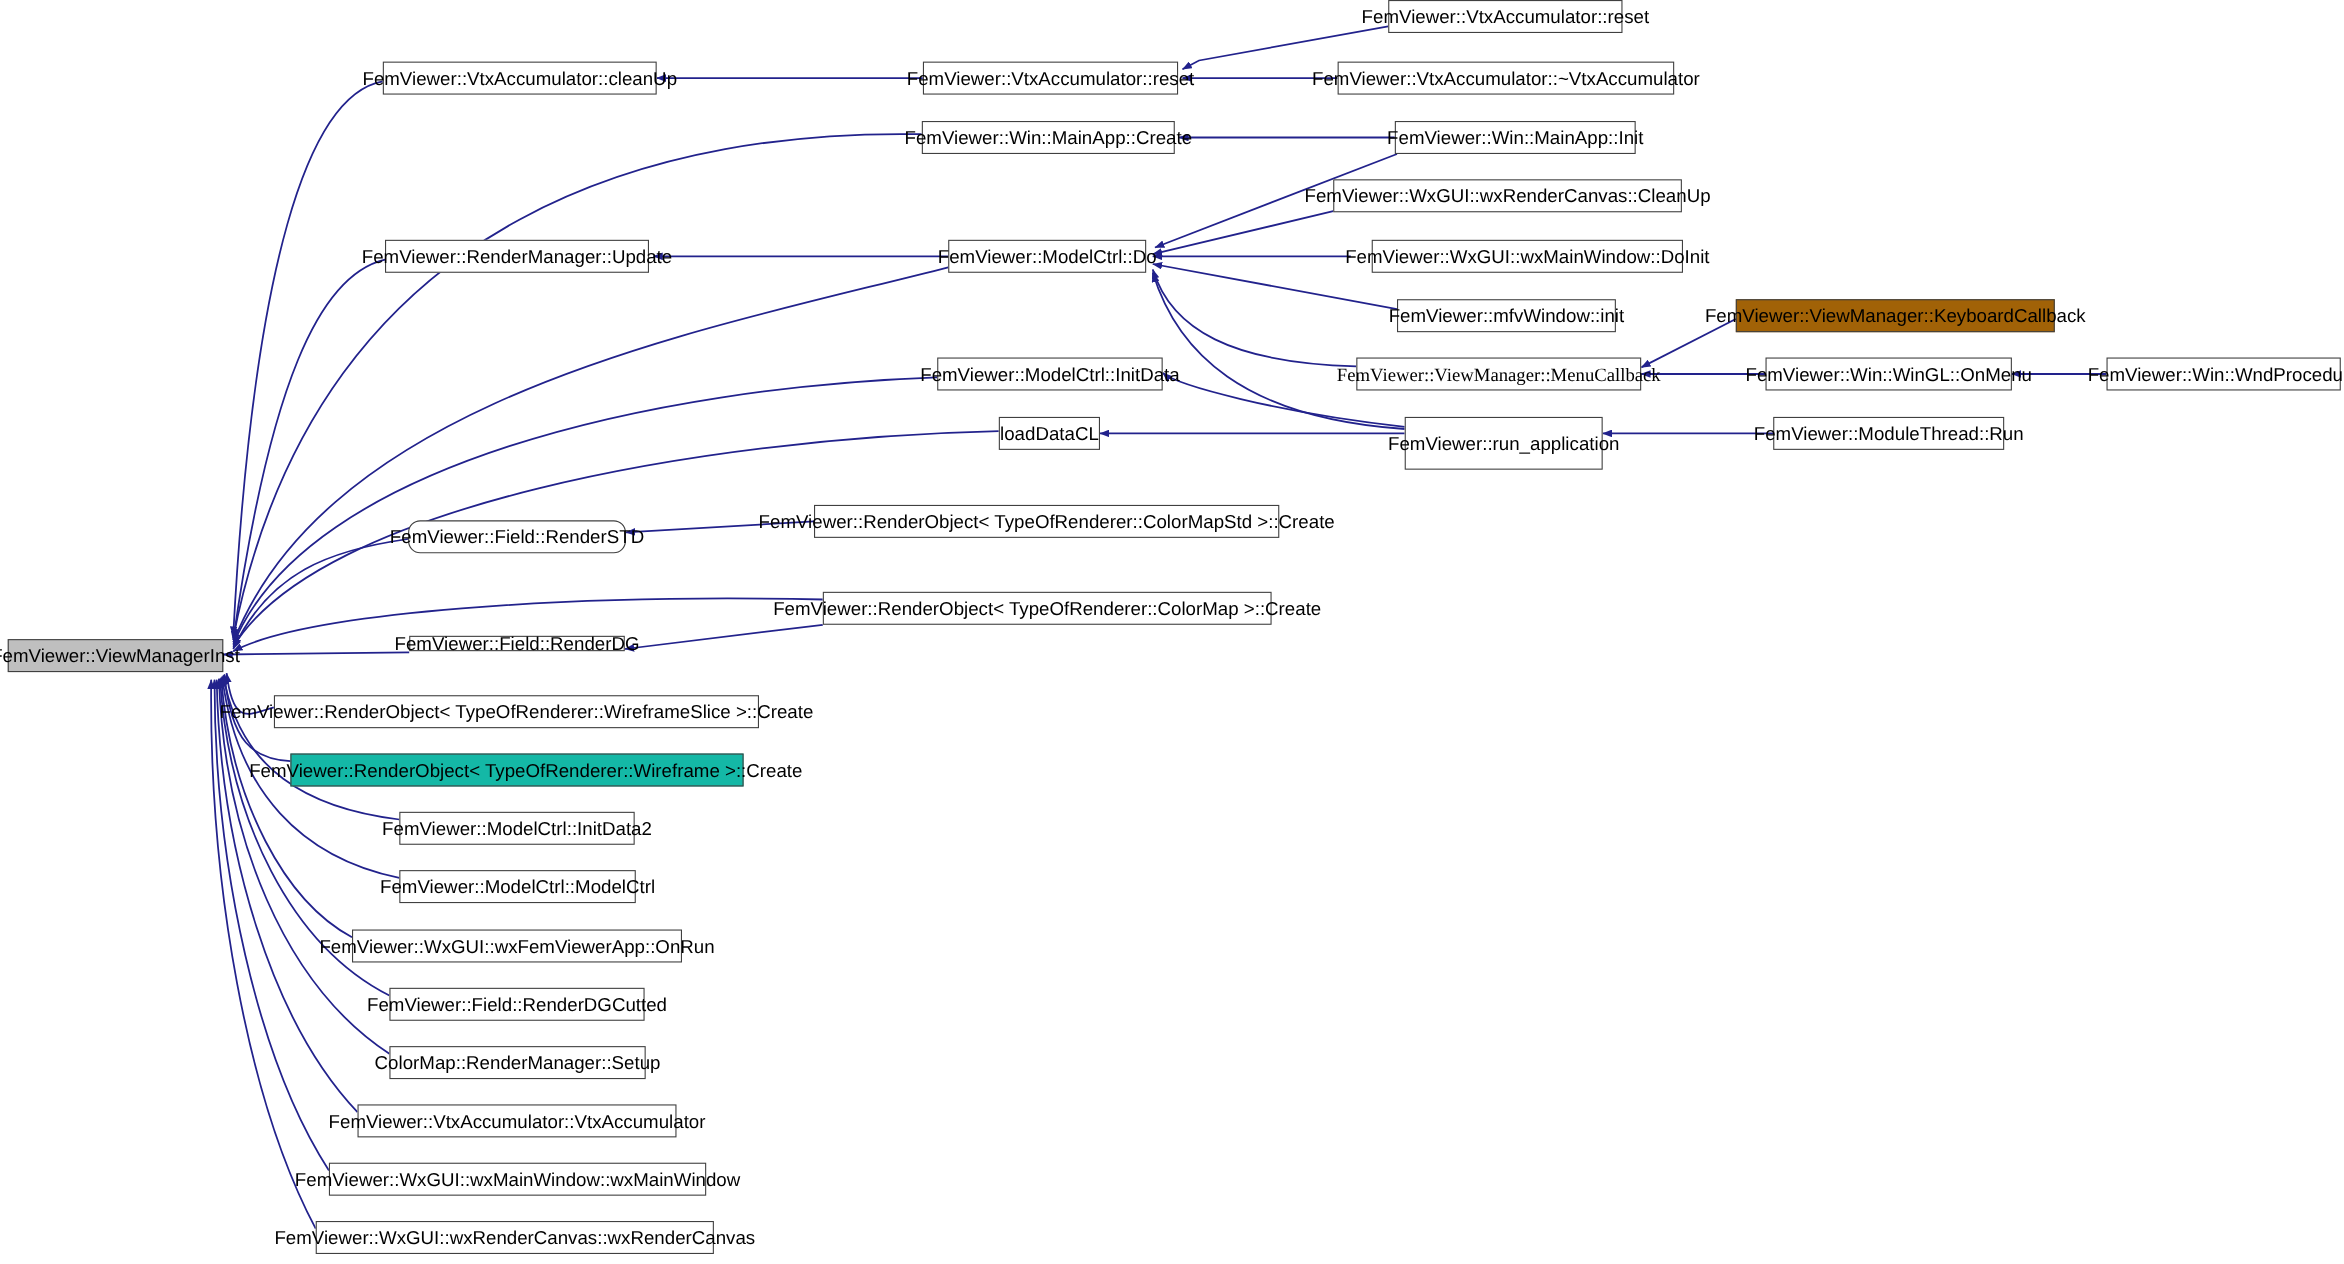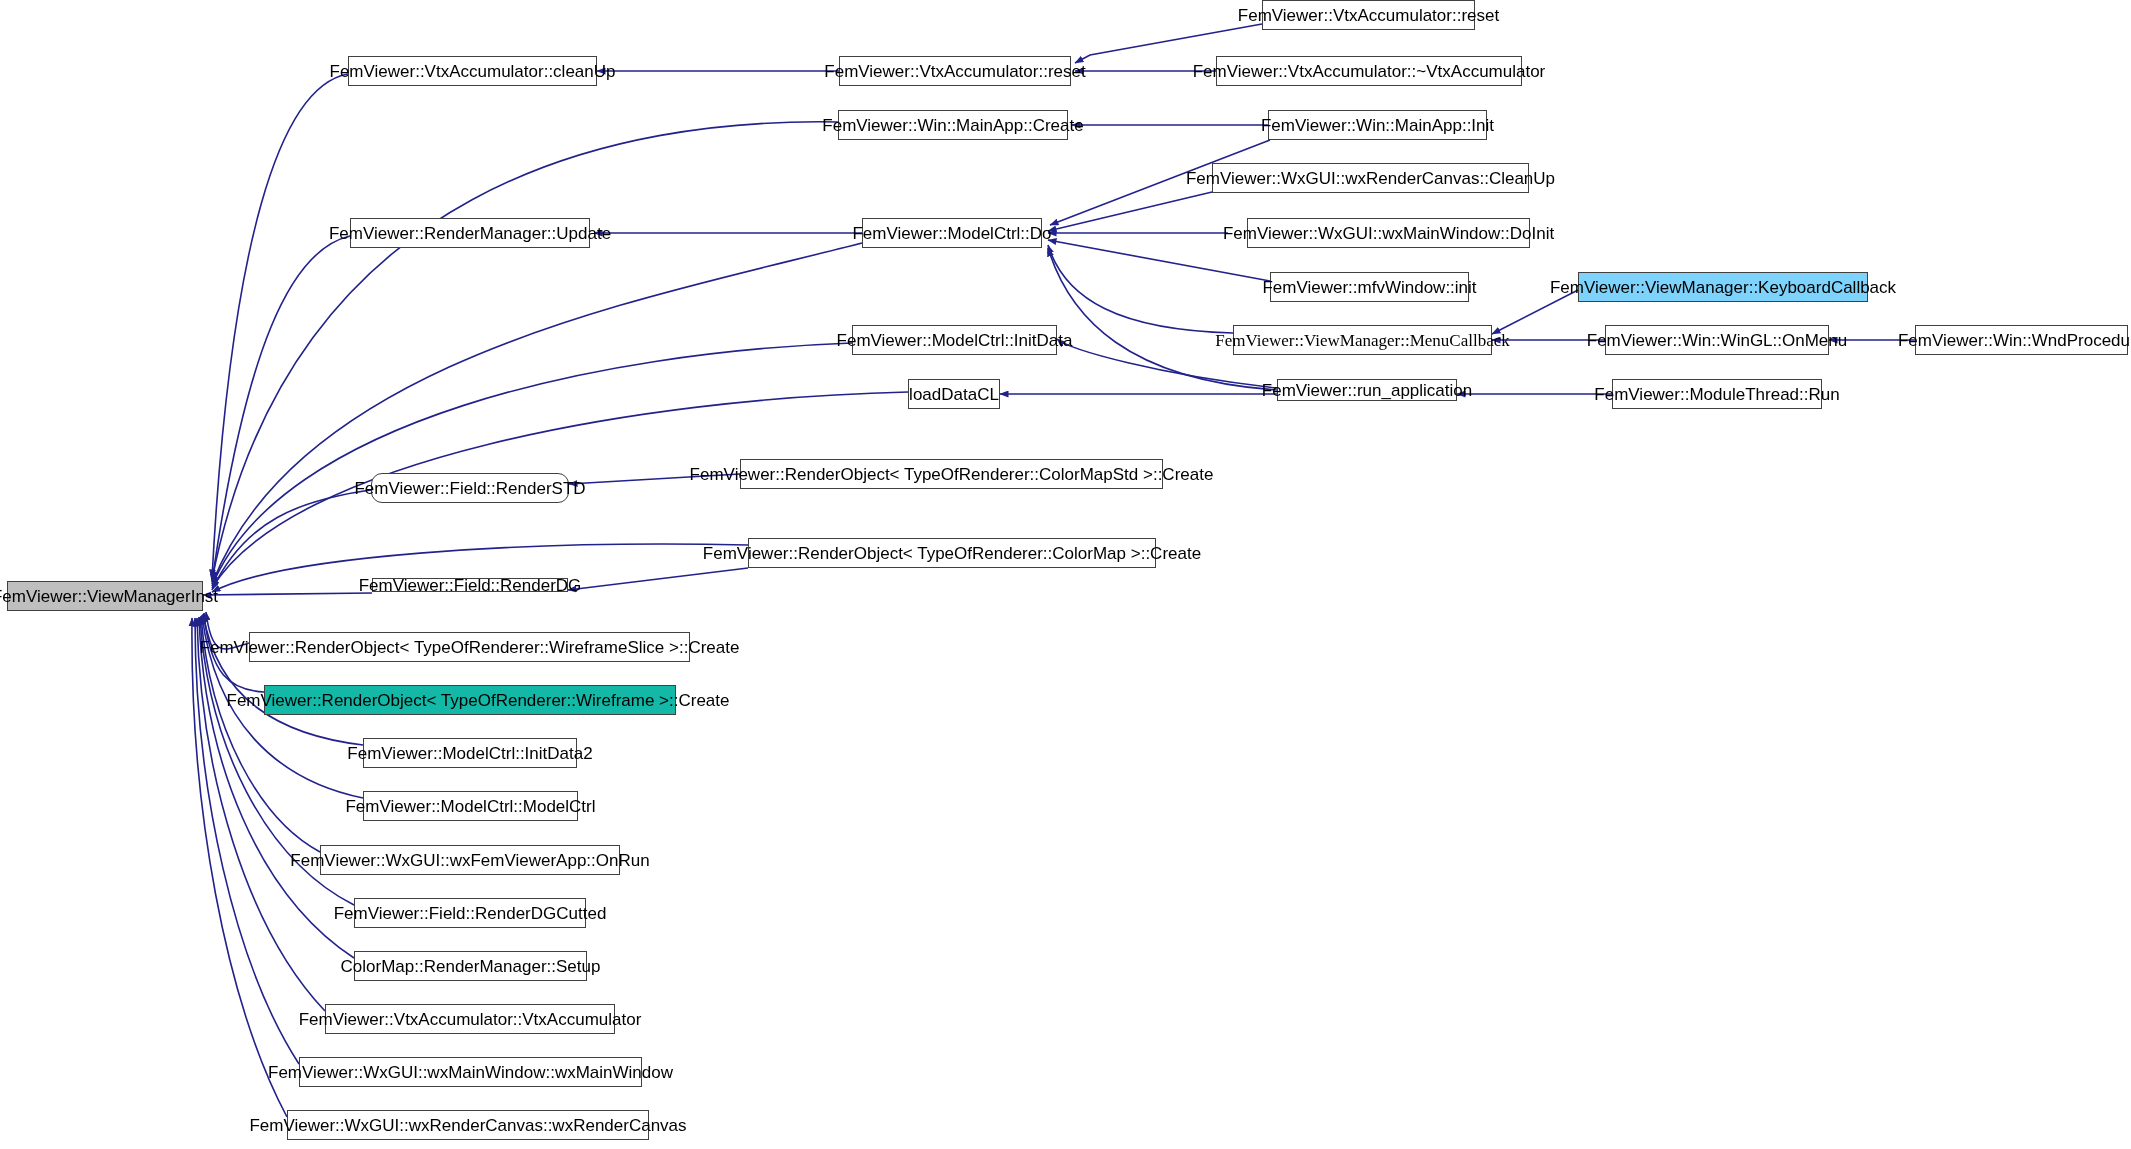--- a/index.html
+++ b/index.html
@@ -128,39 +128,39 @@
       </div>
       <div class="node" style="left: 862px; top: 218px; width: 180px; height: 30px; background: rgb(255, 255, 255); border-color: rgb(64, 64, 64);">
         <span class="node-label">FemViewer::ModelCtrl::Do</span>
       </div>
       <div class="node" style="left: 1228px; top: 218px; width: 283px; height: 30px; background: rgb(255, 255, 255); border-color: rgb(64, 64, 64); margin-left: 19px;">
         <span class="node-label">FemViewer::WxGUI::wxMainWindow::DoInit</span>
       </div>
       <div class="node" style="left: 1270px; top: 272px; width: 199px; height: 30px; background: rgb(255, 255, 255); border-color: rgb(64, 64, 64);">
         <span class="node-label">FemViewer::mfvWindow::init</span>
       </div>
-      <div class="node" style="left: 1578px; top: 272px; width: 290px; height: 30px; background: #7dd3fc; border-color: rgb(64, 64, 64);">
+      <div class="node" style="left: 1578px; top: 272px; width: 290px; height: 30px; background: #a16207; border-color: rgb(64, 64, 64);">
         <span class="node-label">FemViewer::ViewManager::KeyboardCallback</span>
       </div>
       <div class="node" style="left: 852px; top: 325px; width: 205px; height: 30px; background: rgb(255, 255, 255); border-color: rgb(64, 64, 64);">
         <span class="node-label">FemViewer::ModelCtrl::InitData</span>
       </div>
       <div class="node" style="left: 1233px; top: 325px; width: 259px; height: 30px; background: rgb(255, 255, 255); border-color: rgb(64, 64, 64); font-family: Liberation Serif, serif;">
         <span class="node-label">FemViewer::ViewManager::MenuCallback</span>
       </div>
       <div class="node" style="left: 1605px; top: 325px; width: 224px; height: 30px; background: rgb(255, 255, 255); border-color: rgb(64, 64, 64);">
         <span class="node-label">FemViewer::Win::WinGL::OnMenu</span>
       </div>
       <div class="node" style="left: 1915px; top: 325px; width: 213px; height: 30px; background: rgb(255, 255, 255); border-color: rgb(64, 64, 64);">
         <span class="node-label">FemViewer::Win::WndProcedure</span>
       </div>
       <div class="node" style="left: 908px; top: 379px; width: 92px; height: 30px; background: rgb(255, 255, 255); border-color: rgb(64, 64, 64);">
         <span class="node-label">loadDataCL</span>
       </div>
-      <div class="node" style="left: 1277px; top: 379px; width: 180px; height: 22px; background: rgb(255, 255, 255); border-color: rgb(64, 64, 64);">
+      <div class="node" style="left: 1277px; top: 379px; width: 180px; height: 48px; background: rgb(255, 255, 255); border-color: rgb(64, 64, 64);">
         <span class="node-label">FemViewer::run_application</span>
       </div>
       <div class="node" style="left: 1612px; top: 379px; width: 210px; height: 30px; background: rgb(255, 255, 255); border-color: rgb(64, 64, 64); text-align: center;">
         <span class="node-label">FemViewer::ModuleThread::Run</span>
       </div>
       <div class="node" style="left: 371px; top: 473px; width: 198px; height: 30px; background: rgb(255, 255, 255); border-color: rgb(64, 64, 64); border-radius: 11px;">
         <span class="node-label">FemViewer::Field::RenderSTD</span>
       </div>
       <div class="node" style="left: 740px; top: 459px; width: 423px; height: 30px; background: rgb(255, 255, 255); border-color: rgb(64, 64, 64);">
         <span class="node-label">FemViewer::RenderObject&lt; TypeOfRenderer::ColorMapStd &gt;::Create</span>

